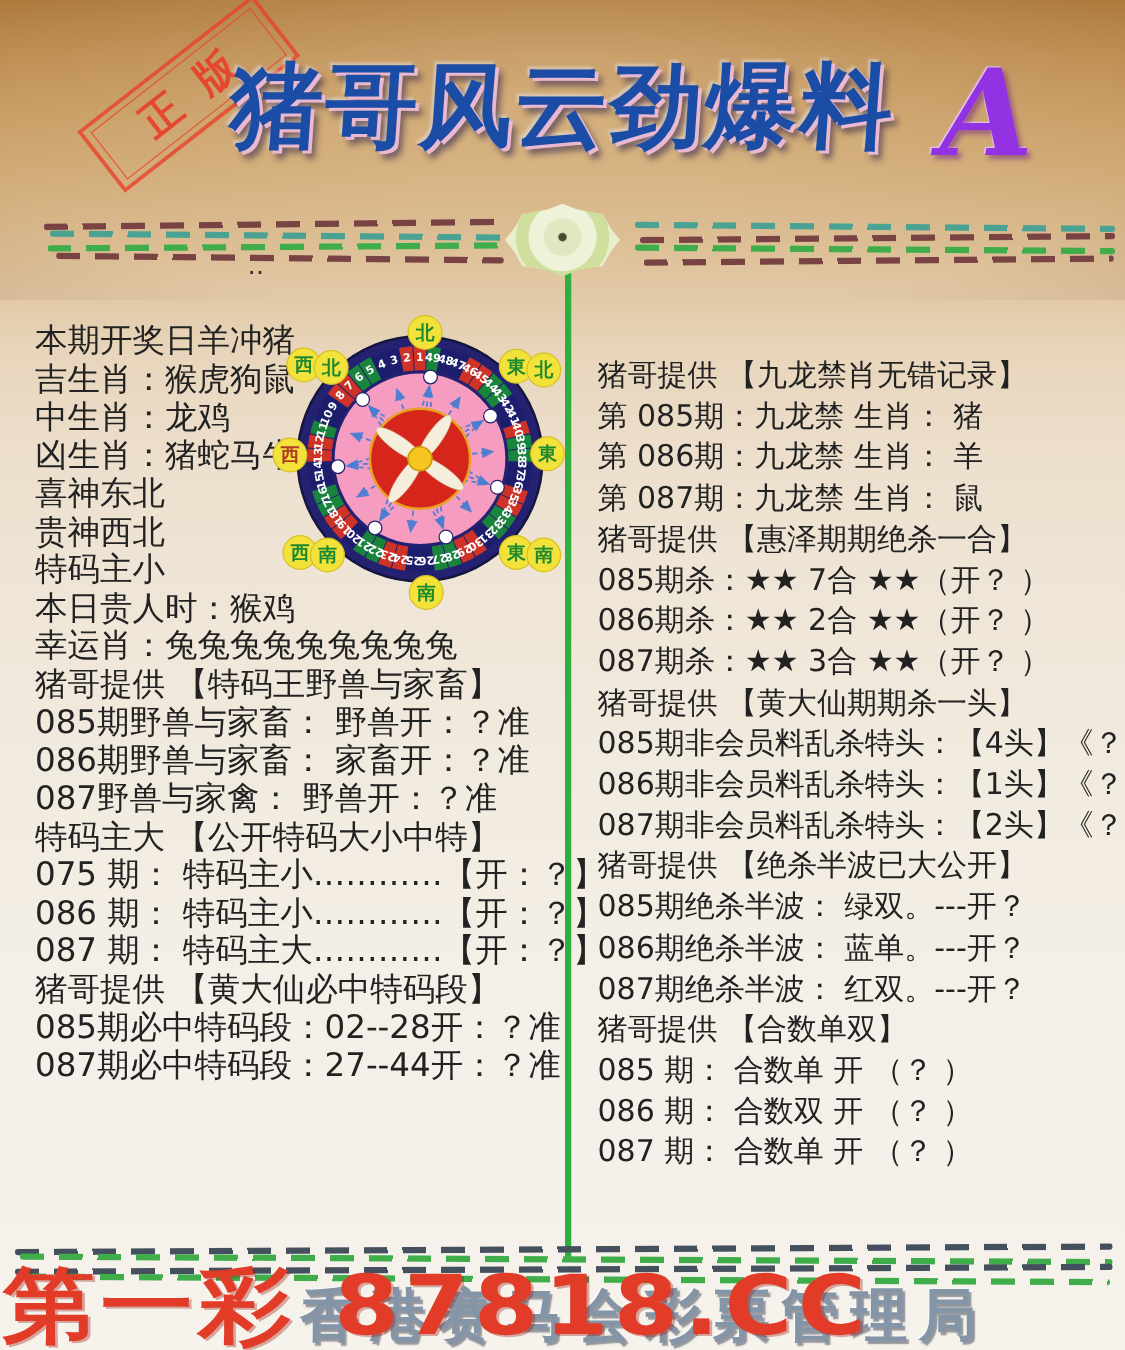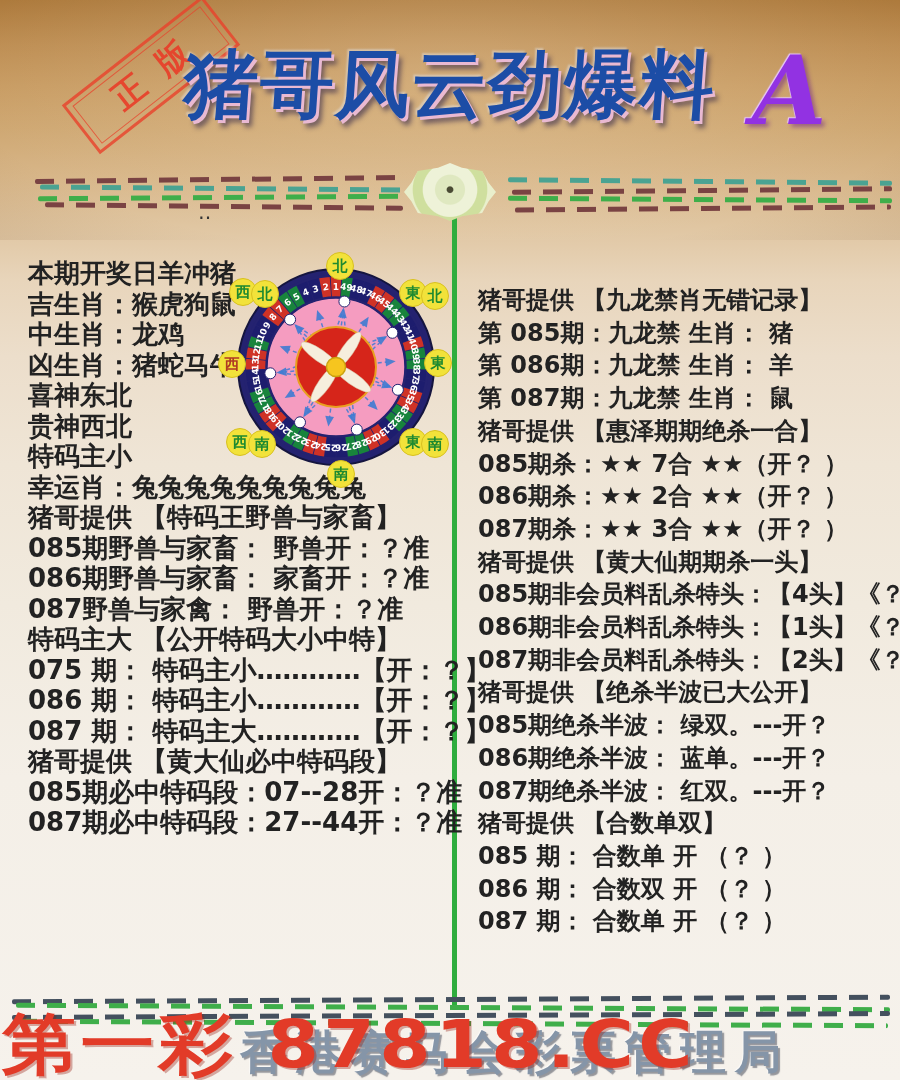--- a/index.html
+++ b/index.html
@@ -20,21 +20,21 @@
   .stamp-text{font-size:33px;font-weight:700;color:rgba(233,58,38,.92);letter-spacing:22px;text-indent:22px;white-space:nowrap;}
   .dash{position:absolute;height:5px;border-radius:2px;z-index:2;}
   .dash.maroon{background:repeating-linear-gradient(90deg,#7a4343 0 19px,transparent 19px 31px);}
   .dash.teal{background:repeating-linear-gradient(90deg,#4aa392 0 19px,transparent 19px 31px);}
   .dash.green{background:repeating-linear-gradient(90deg,#3fae4a 0 19px,transparent 19px 31px);}
   .dash.dark{background:repeating-linear-gradient(90deg,#44505e 0 19px,transparent 19px 31px);}
   .ornament{position:absolute;left:404px;top:163px;width:92px;height:58px;z-index:3;
     clip-path:polygon(50% 0,63% 8%,85% 14%,92% 34%,100% 50%,92% 66%,85% 86%,63% 92%,50% 100%,37% 92%,15% 86%,8% 66%,0 50%,8% 34%,15% 14%,37% 8%);
     background:radial-gradient(circle at 50% 46%, #4a4a34 0 5%, #dfe8c0 7% 26%, #eef2d8 28% 48%, #cfdf9e 50% 66%, #e9efcc 68% 84%, #bdd18a 86% 100%);}
   .vline{position:absolute;left:452px;top:214px;width:5px;height:792px;background:#2fad3e;z-index:1;}
-  .col{position:absolute;font-weight:700;color:#222;white-space:nowrap;z-index:2;}
+  .col{position:absolute;font-weight:400;color:#222;white-space:nowrap;z-index:2;}
   .col-left{left:28px;top:258px;font-size:26px;line-height:30.5px;}
   .col-right{left:478px;top:284px;font-size:24px;line-height:32.7px;}
   .tline{white-space:nowrap;}
   .dots{position:absolute;left:198px;top:200px;font-size:20px;color:#333;z-index:2;letter-spacing:3px;}
   #wheel-svg{position:absolute;left:210px;top:246px;z-index:2;}
   .site{position:absolute;left:2px;top:1000px;font-size:66px;font-weight:900;color:#e23b28;letter-spacing:4px;
     white-space:nowrap;z-index:6;transform:scaleX(1.12);transform-origin:left center;
     text-shadow:2px 2px 0 rgba(150,25,15,.35);}
   .org{position:absolute;left:240px;top:1022px;font-size:46px;font-weight:700;color:#8595a8;letter-spacing:9px;
     white-space:nowrap;z-index:5;text-shadow:2px 2px 1px rgba(70,75,90,.55),-1px -1px 1px rgba(255,255,255,.6);}
@@ -68,31 +68,32 @@
   <div class="dots">‥</div>
 
   <div class="col col-left" id="left-col">
       <div class="tline">本期开奖日羊冲猪</div>
       <div class="tline">吉生肖：猴虎狗鼠</div>
       <div class="tline">中生肖：龙鸡</div>
       <div class="tline">凶生肖：猪蛇马牛</div>
       <div class="tline">喜神东北</div>
       <div class="tline">贵神西北</div>
       <div class="tline">特码主小</div>
+      <div class="tline">本日贵人时：猴鸡</div>
       <div class="tline">幸运肖：兔兔兔兔兔兔兔兔兔</div>
       <div class="tline">猪哥提供 【特码王野兽与家畜】</div>
       <div class="tline">085期野兽与家畜： 野兽开：？准</div>
       <div class="tline">086期野兽与家畜： 家畜开：？准</div>
       <div class="tline">087野兽与家禽： 野兽开：？准</div>
       <div class="tline">特码主大 【公开特码大小中特】</div>
       <div class="tline">075 期： 特码主小…………【开：？】</div>
       <div class="tline">086 期： 特码主小…………【开：？】</div>
       <div class="tline">087 期： 特码主大…………【开：？】</div>
       <div class="tline">猪哥提供 【黄大仙必中特码段】</div>
-      <div class="tline">085期必中特码段：07--28开：？准</div>
+      <div class="tline">085期必中特码段：02--28开：？准</div>
       <div class="tline">087期必中特码段：27--44开：？准</div>
     </div>
   <div class="col col-right" id="right-col">
       <div class="tline">猪哥提供 【九龙禁肖无错记录】</div>
       <div class="tline">第 085期：九龙禁 生肖： 猪</div>
       <div class="tline">第 086期：九龙禁 生肖： 羊</div>
       <div class="tline">第 087期：九龙禁 生肖： 鼠</div>
       <div class="tline">猪哥提供 【惠泽期期绝杀一合】</div>
       <div class="tline">085期杀：★★ 7合 ★★（开？ ）</div>
       <div class="tline">086期杀：★★ 2合 ★★（开？ ）</div>

